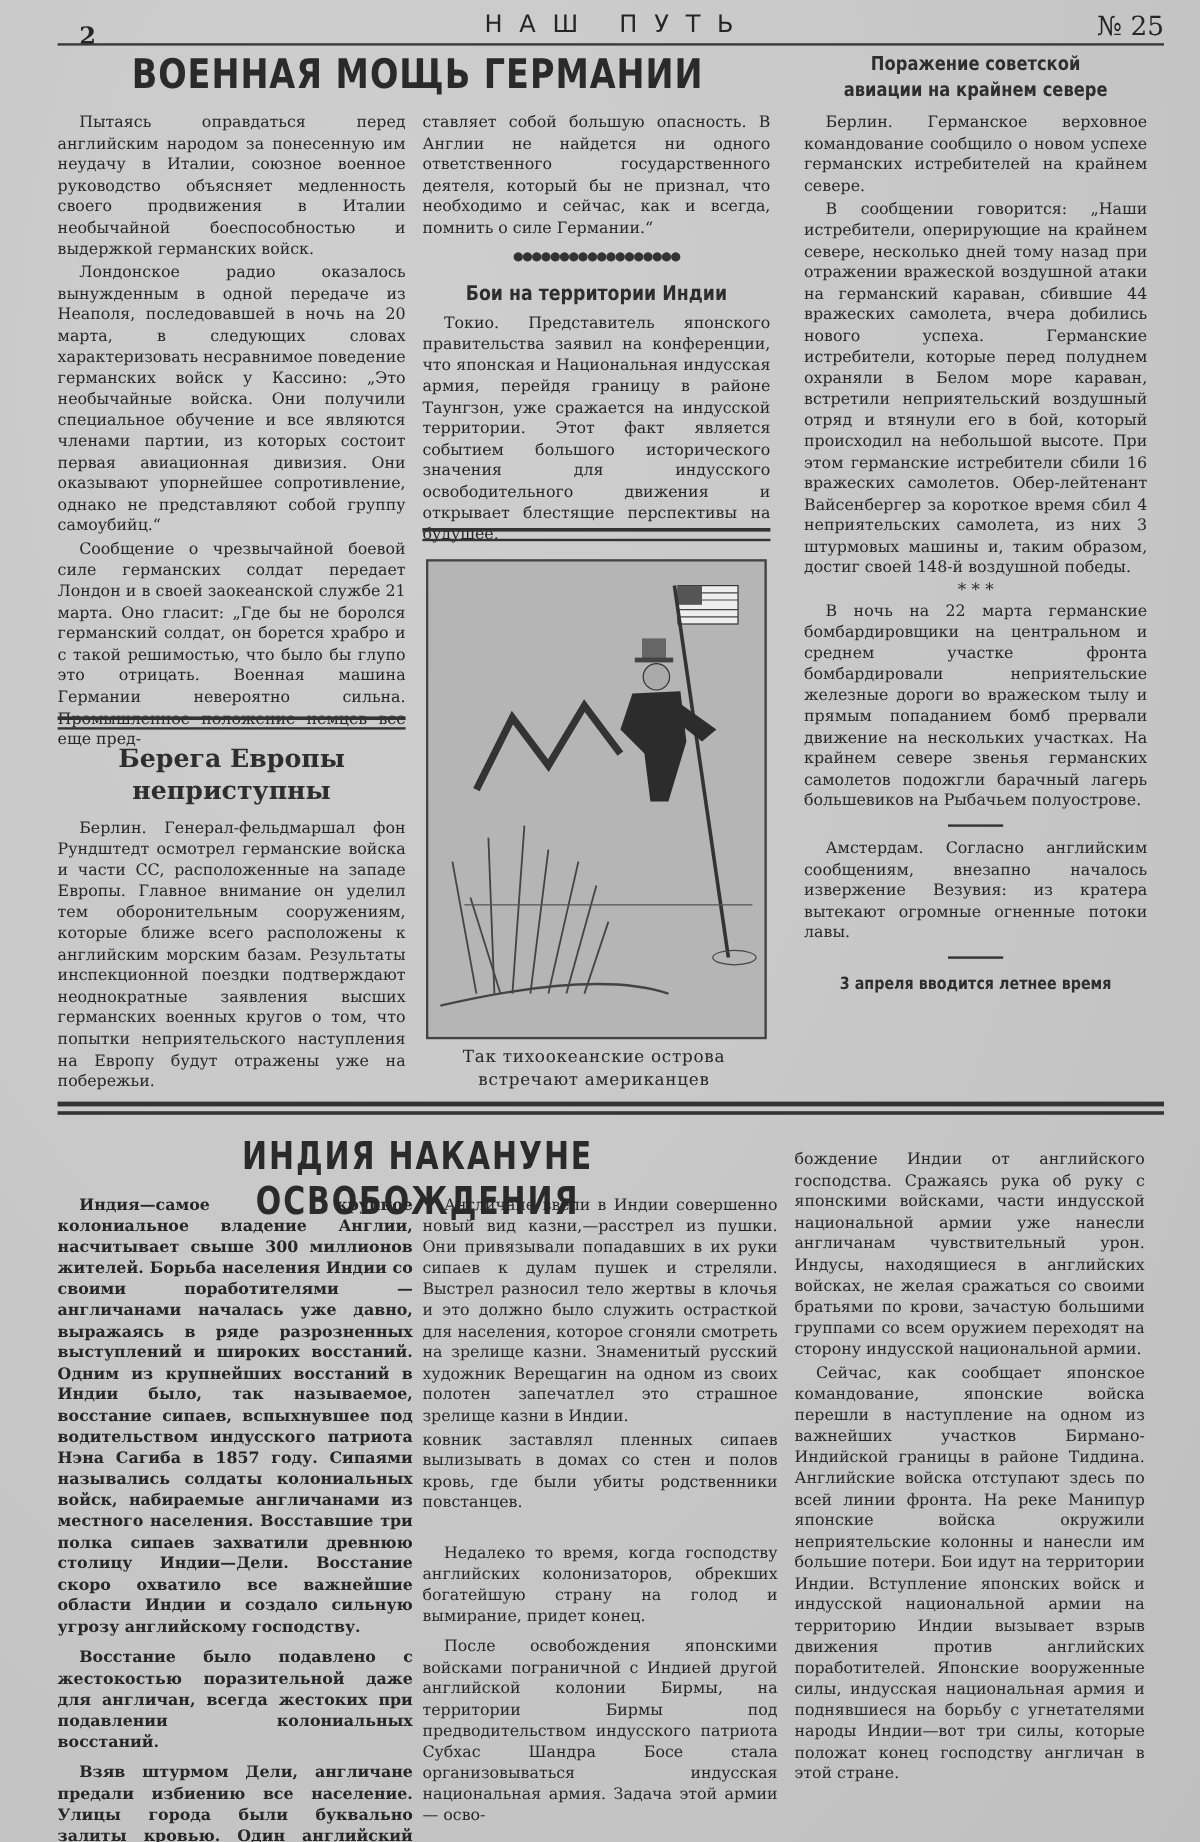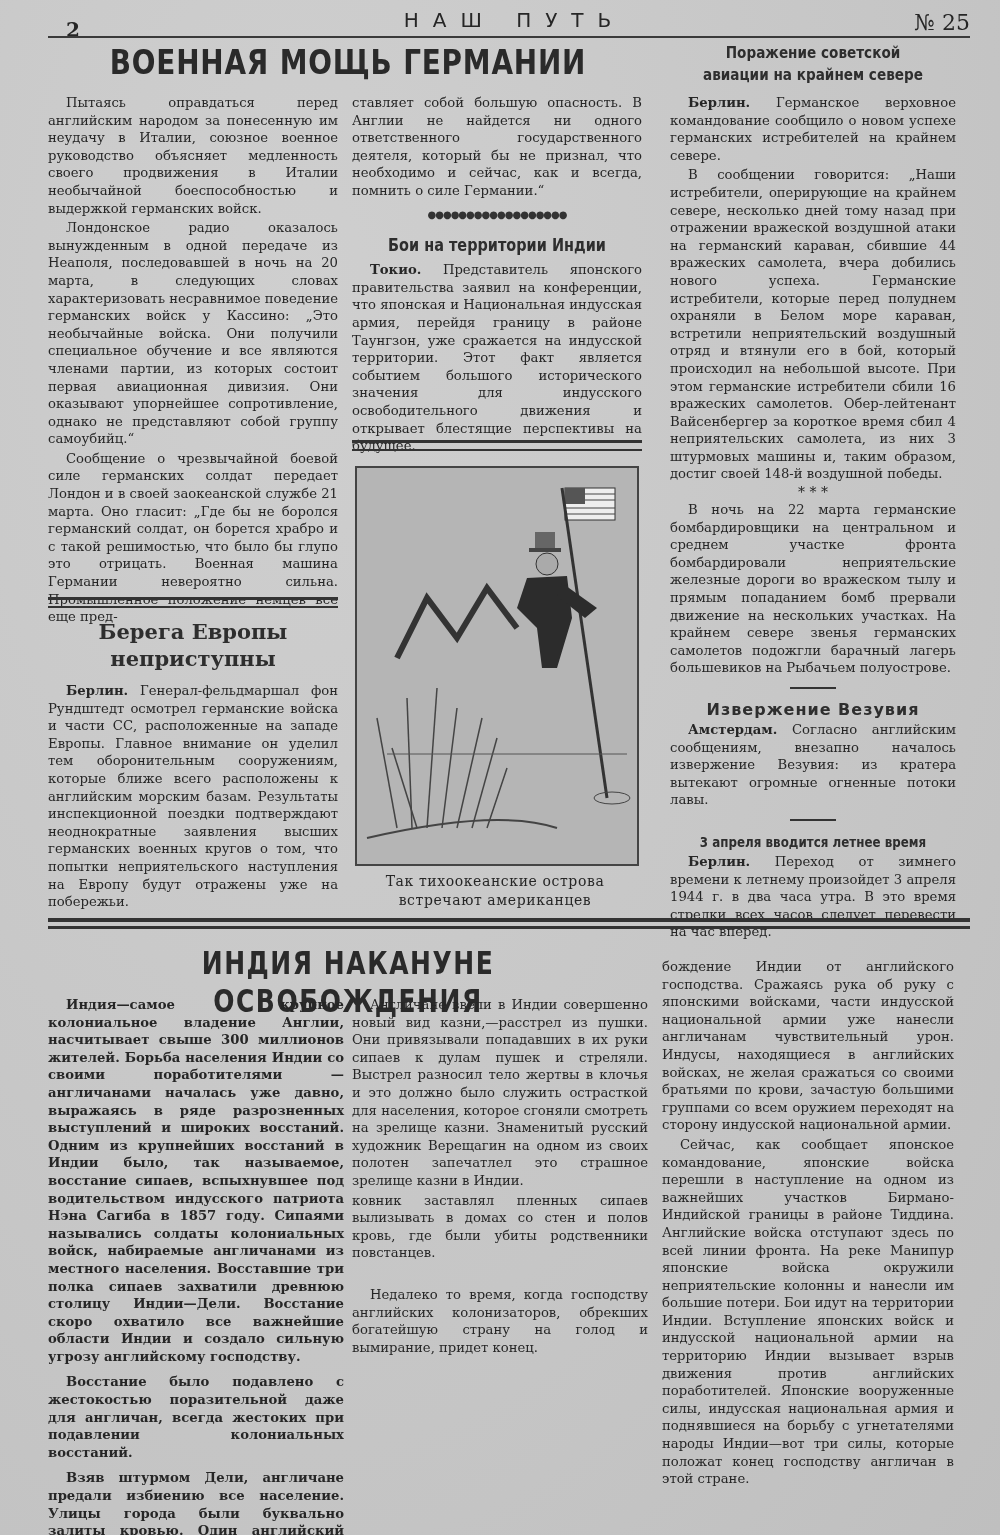--- a/index.html
+++ b/index.html
@@ -14,21 +14,21 @@
     radial-gradient(ellipse at 30% 20%, #cfcfcf 0%, #c6c6c6 60%, #bfbfbf 100%); }
   .masthead { position:absolute; top:8px; left:48px; right:30px; height:32px; }
   .pagenum { position:absolute; left:18px; top:10px; font-size:20px; font-weight:bold; }
   .paper-name { position:absolute; left:11px; right:0; top:0; text-align:center; font-family:"DejaVu Sans", sans-serif; font-size:20px; letter-spacing:14px; }
   .issue { position:absolute; right:0; top:2px; font-size:22px; }
   .rule-top { position:absolute; top:36px; left:48px; right:30px; height:2px; background:#3a3a3a; }
 
   .col { position:absolute; font-size:13.2px; line-height:17.6px; text-align:justify; }
   .col p { margin:0; text-indent:18px; }
   .col p + p { margin-top:2px; }
-  .lead { font-weight:bold; }
+  .lead { font-weight:normal; }
 
   .hl-big { position:absolute; left:48px; width:600px; top:42px; text-align:center;
     font-family:"DejaVu Sans", sans-serif; font-weight:bold; font-size:34px; letter-spacing:1px;
     transform:scaleX(0.82); transform-origin:center; color:#2a2a2a; }
   .hl-mid { text-align:center; font-family:"DejaVu Sans", sans-serif; font-weight:bold;
     color:#2e2e2e; }
   .hl-serif { text-align:center; font-family:"DejaVu Serif", serif; font-weight:bold; color:#2e2e2e; }
 
   .dots { text-align:center; font-size:10px; letter-spacing:-1px; color:#333; margin:6px 0 6px; }
   .double-rule { height:6px; border-top:3px solid #333; border-bottom:2px solid #333; }
@@ -123,43 +123,42 @@
   <div class="caption">Так тихоокеанские острова встречают американцев</div>
 
   <div class="col" style="left:670px; top:42px; width:286px;">
     <div class="hl-mid" style="font-size:16px; line-height:22px; margin-bottom:8px; transform:scaleX(0.85);">Поражение советской авиации на крайнем севере</div>
     <p><span class="lead">Берлин.</span> <span>Германское верховное командование сообщило о новом успехе германских истребителей на крайнем севере.</span></p>
     <p>В сообщении говорится: „Наши истребители, оперирующие на крайнем севере, несколько дней тому назад при отражении вражеской воздушной атаки на германский караван, сбившие 44 вражеских самолета, вчера добились нового успеха. Германские истребители, которые перед полуднем охраняли в Белом море караван, встретили неприятельский воздушный отряд и втянули его в бой, который происходил на небольшой высоте. При этом германские истребители сбили 16 вражеских самолетов. Обер-лейтенант Вайсенбергер за короткое время сбил 4 неприятельских самолета, из них 3 штурмовых машины и, таким образом, достиг своей 148-й воздушной победы.</p>
     <div class="stars">* * *</div>
     <p>В ночь на 22 марта германские бомбардировщики на центральном и среднем участке фронта бомбардировали неприятельские железные дороги во вражеском тылу и прямым попаданием бомб прервали движение на нескольких участках. На крайнем севере звенья германских самолетов подожгли барачный лагерь большевиков на Рыбачьем полуострове.</p>
     <div class="short-rule"></div>
 
-    <div class="hl-mid" style="font-size:16px; line-height:22px; letter-spacing:1px;">Извержение Везувия</div>
     <p><span class="lead">Амстердам.</span> <span>Согласно английским сообщениям, внезапно началось извержение Везувия: из кратера вытекают огромные огненные потоки лавы.</span></p>
     <div class="short-rule"></div>
 
     <div class="hl-mid" style="font-size:14px; line-height:22px; transform:scaleX(0.85);">3 апреля вводится летнее время</div>
-    <p><span class="lead">Берлин.</span> <span>Переход от зимнего времени к летнему произойдет 3 апреля 1944 г. в два часа утра. В это время стрелки всех часов следует перевести на час вперед.</span></p>
   </div>
 
   <div class="rule-mid">
       <div class="a"></div>
       <div class="b"></div>
     </div>
 
   <div class="hl-india">ИНДИЯ НАКАНУНЕ ОСВОБОЖДЕНИЯ</div>
 
   <div class="col" style="left:48px; top:996px; width:296px;font-weight:bold;">
     <p>Индия—самое крупное колониальное владение Англии, насчитывает свыше 300 миллионов жителей. Борьба населения Индии со своими поработителями — англичанами началась уже давно, выражаясь в ряде разрозненных выступлений и широких восстаний. Одним из крупнейших восстаний в Индии было, так называемое, восстание сипаев, вспыхнувшее под водительством индусского патриота Нэна Сагиба в 1857 году. Сипаями назывались солдаты колониальных войск, набираемые англичанами из местного населения. Восставшие три полка сипаев захватили древнюю столицу Индии—Дели. Восстание скоро охватило все важнейшие области Индии и создало сильную угрозу английскому господству.</p>
     <p style="margin-top:8px">Восстание было подавлено с жестокостью поразительной даже для англичан, всегда жестоких при подавлении колониальных восстаний.</p>
     <p style="margin-top:8px">Взяв штурмом Дели, англичане предали избиению все население. Улицы города были буквально залиты кровью. Один английский пол-</p>
   </div>
   <div class="col" style="left:352px; top:996px; width:296px;">
     <p>Англичане ввели в Индии совершенно новый вид казни,—расстрел из пушки. Они привязывали попадавших в их руки сипаев к дулам пушек и стреляли. Выстрел разносил тело жертвы в клочья и это должно было служить острасткой для населения, которое сгоняли смотреть на зрелище казни. Знаменитый русский художник Верещагин на одном из своих полотен запечатлел это страшное зрелище казни в Индии.</p>
     <p style="text-indent:0">ковник заставлял пленных сипаев вылизывать в домах со стен и полов кровь, где были убиты родственники повстанцев.</p>
     <p style="margin-top:24px">Недалеко то время, когда господству английских колонизаторов, обрекших богатейшую страну на голод и вымирание, придет конец.</p>
+    <p style="margin-top:8px">После освобождения японскими войсками пограничной с Индией другой английской колонии Бирмы, на территории Бирмы под предводительством индусского патриота Субхас Шандра Босе стала организовываться индусская национальная армия. Задача этой армии — осво-</p>
   </div>
   <div class="col" style="left:662px; top:958px; width:292px;">
     <p style="text-indent:0">бождение Индии от английского господства. Сражаясь рука об руку с японскими войсками, части индусской национальной армии уже нанесли англичанам чувствительный урон. Индусы, находящиеся в английских войсках, не желая сражаться со своими братьями по крови, зачастую большими группами со всем оружием переходят на сторону индусской национальной армии.</p>
     <p>Сейчас, как сообщает японское командование, японские войска перешли в наступление на одном из важнейших участков Бирмано-Индийской границы в районе Тиддина. Английские войска отступают здесь по всей линии фронта. На реке Манипур японские войска окружили неприятельские колонны и нанесли им большие потери. Бои идут на территории Индии. Вступление японских войск и индусской национальной армии на территорию Индии вызывает взрыв движения против английских поработителей. Японские вооруженные силы, индусская национальная армия и поднявшиеся на борьбу с угнетателями народы Индии—вот три силы, которые положат конец господству англичан в этой стране.</p>
   </div>
 
 </div>
 
 </body></html>

